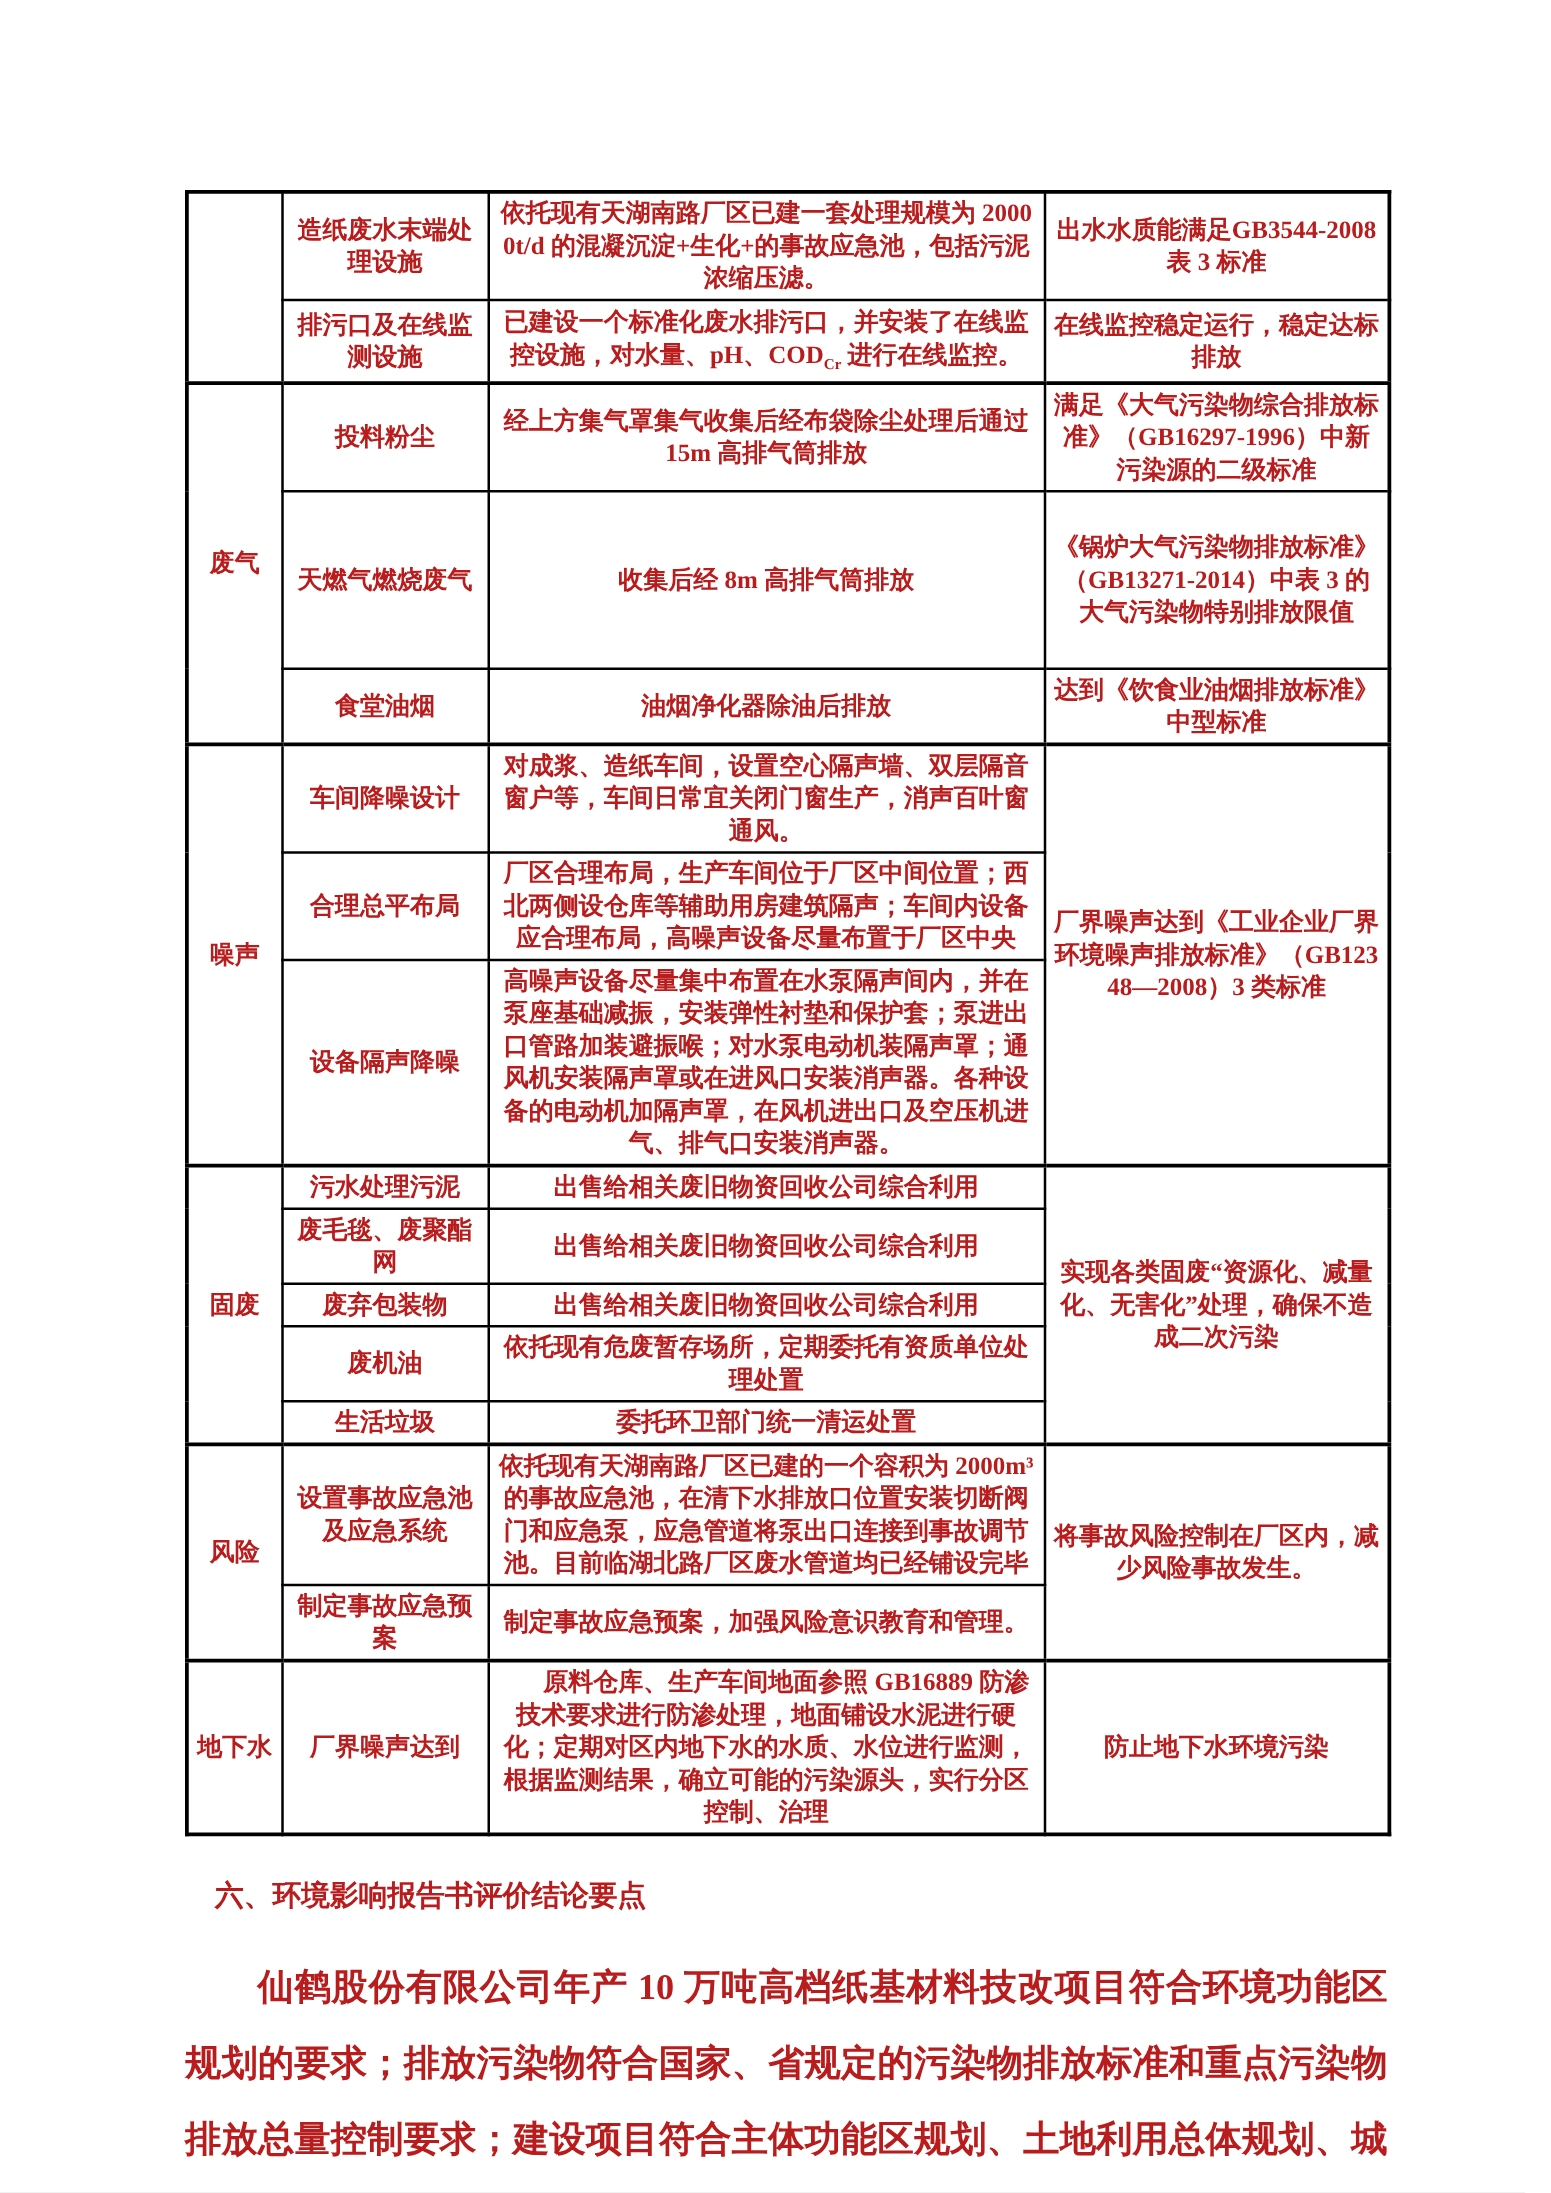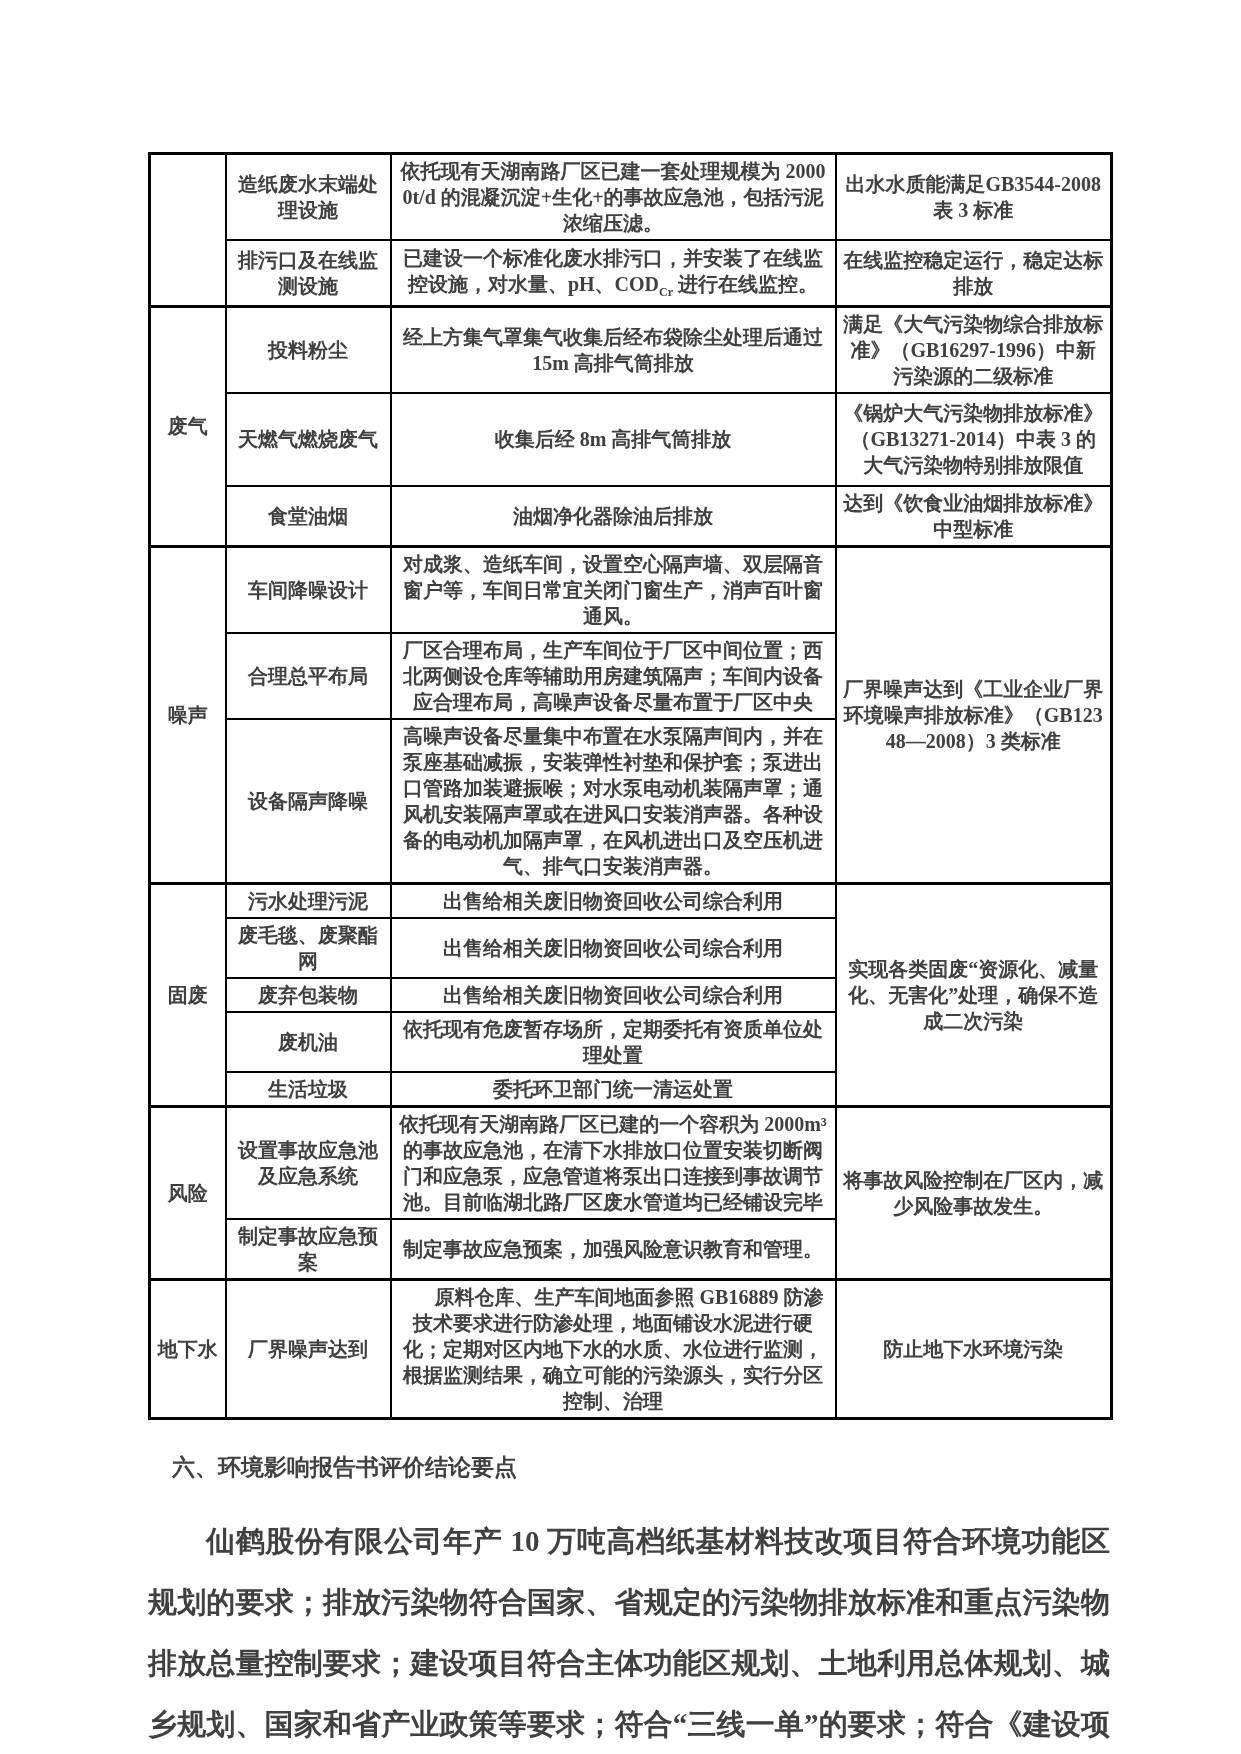--- a/index.html
+++ b/index.html
@@ -6,21 +6,21 @@
   .page{
     position:relative;
     width:1241px;
     height:1754px;
     margin:0 auto;
     background:#ffffff;
     box-sizing:border-box;
     padding:152px 131px 0 148px;
     font-family:"Liberation Serif","DejaVu Serif",serif;
     font-weight:bold;
-    color:#404040;
+    color:#b91c1c;
   }
   table.env{
     border-collapse:collapse;
     width:962px;
     table-layout:fixed;
   }
   table.env td{
     border:2px solid #000;
     padding:3px 5px;
     font-size:20px;
@@ -77,21 +77,21 @@
       <td>在线监控稳定运行，稳定达标排放</td>
     </tr>
 
     <tr class="section-start">
       <td class="cat" rowspan="3">废气</td>
       <td style="height:84px">投料粉尘</td>
       <td class="loose">经上方集气罩集气收集后经布袋除尘处理后通过 15m 高排气筒排放</td>
       <td class="loose">满足《大气污染物综合排放标准》（GB16297-1996）中新污染源的二级标准</td>
     </tr>
     <tr>
-      <td style="height:93px">天燃气燃烧废气</td>
+      <td style="height:142px">天燃气燃烧废气</td>
       <td>收集后经 8m 高排气筒排放</td>
       <td class="loose">《锅炉大气污染物排放标准》（GB13271-2014）中表 3 的大气污染物特别排放限值</td>
     </tr>
     <tr>
       <td style="height:60px">食堂油烟</td>
       <td>油烟净化器除油后排放</td>
       <td>达到《饮食业油烟排放标准》中型标准</td>
     </tr>
 
     <tr class="section-start">

